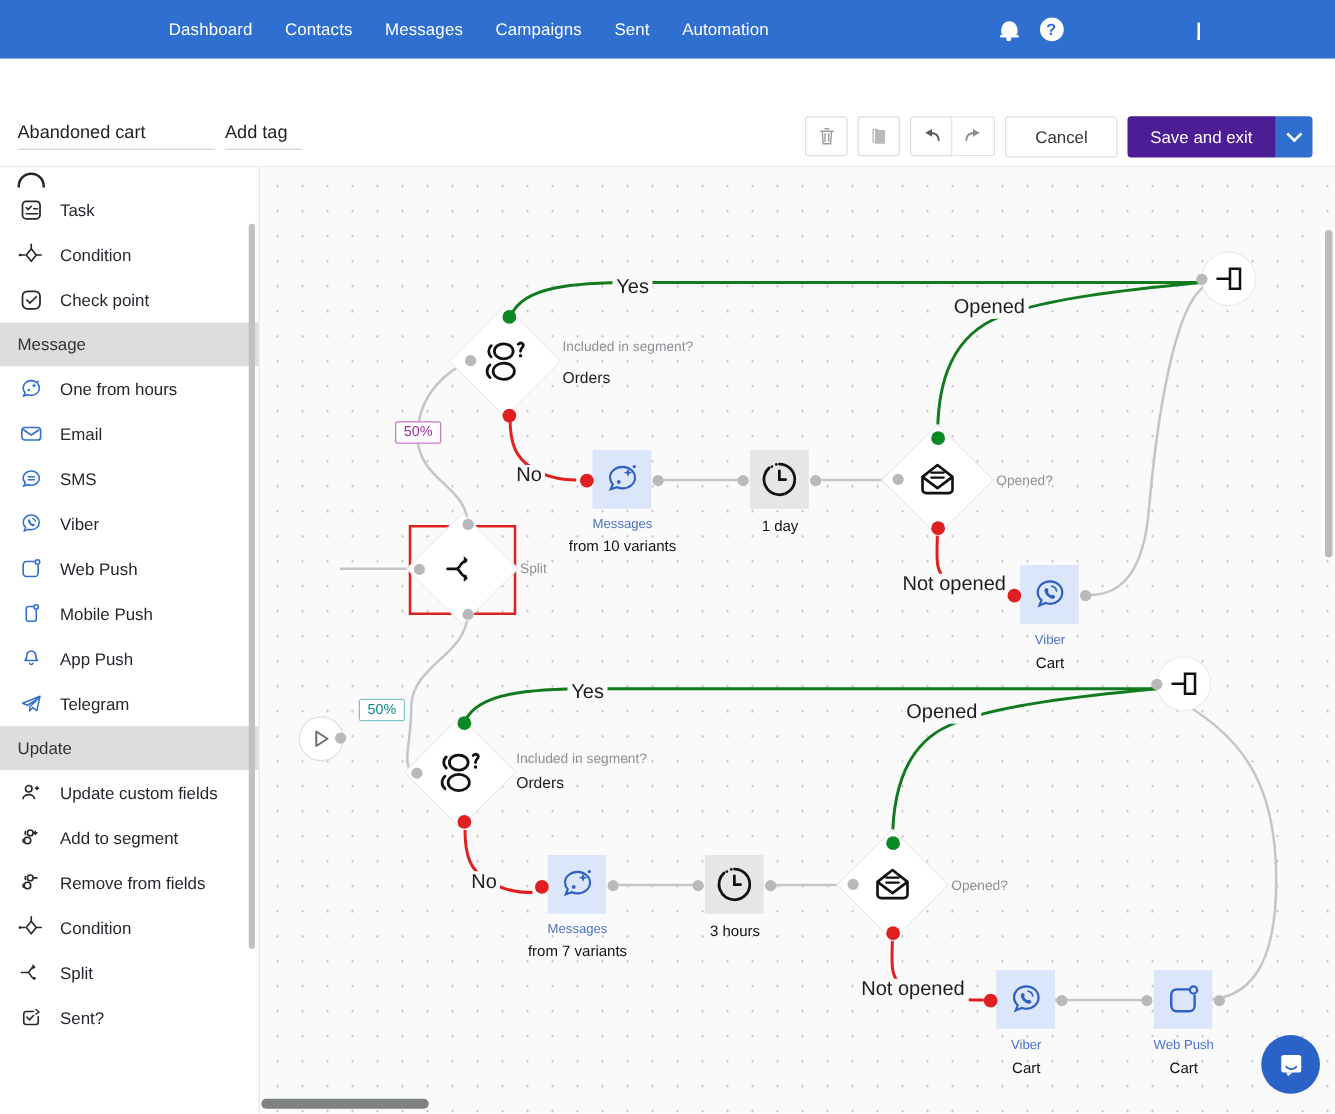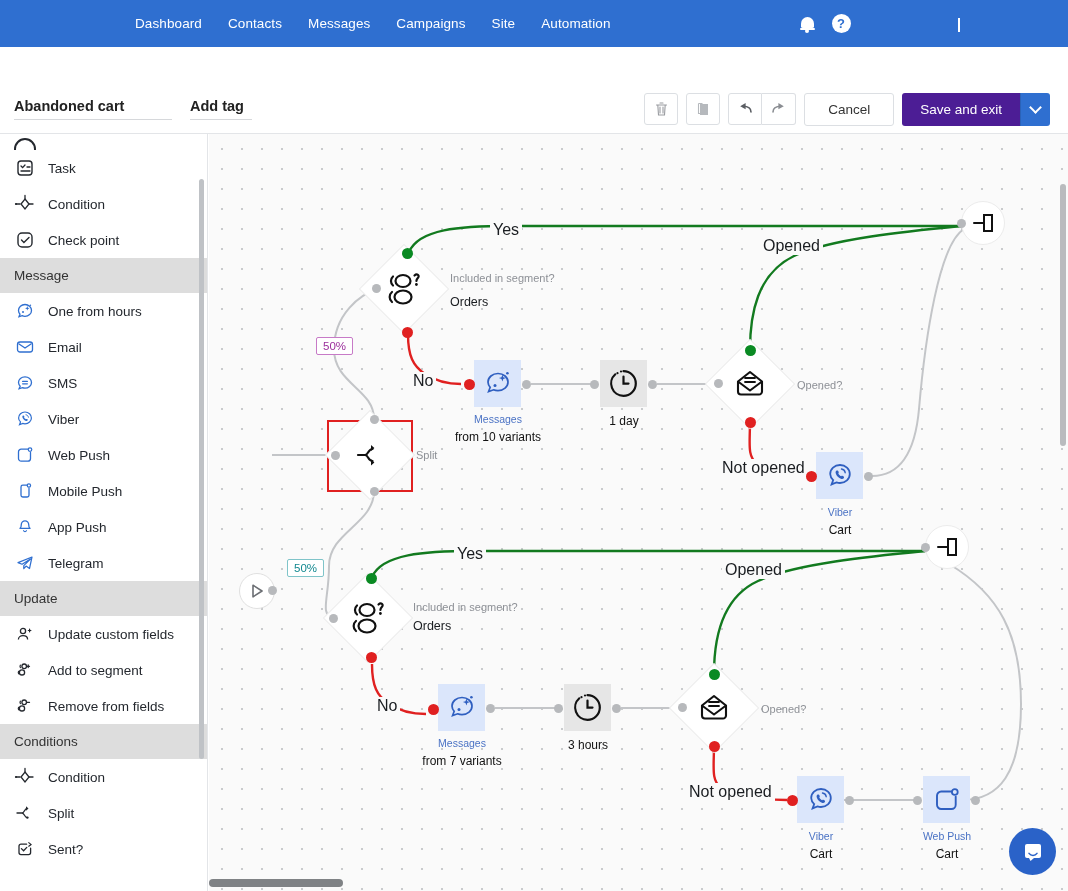--- a/index.html
+++ b/index.html
@@ -55,21 +55,21 @@
   .sub-strip {
     position: absolute; left: 0; top: 47px; width: 1068px; height: 38px; background: #fff;
   }
 
   
   .toolbar {
     position: absolute; left: 0; top: 85px; width: 1068px; height: 49px;
     background: #ffffff; border-bottom: 1px solid #e3e5e8;
     display: flex; align-items: center;
   }
-  .tb-title-wrap { display: flex; align-items: flex-end; margin-left: 14px; gap: 18px; font-weight: bold; }
+  .tb-title-wrap { display: flex; align-items: flex-end; margin-left: 14px; gap: 8px; }
   .tb-name {
     font-size: 14.5px; color: #222; padding-bottom: 5px; width: 158px;
     border-bottom: 1px solid #d6d8db; cursor: text;
   }
   .tb-tag {
     font-size: 14.5px; color: #222; padding-bottom: 5px; width: 62px;
     border-bottom: 1px solid #d6d8db; cursor: text;
   }
   .tb-actions { position: absolute; right: 18px; display: flex; gap: 8px; }
   .icon-btn {
@@ -204,21 +204,21 @@
 <body>
 
 <div class="app">
 
   <div class="navbar">
     <div class="nav-links">
       <a class="nav-link">Dashboard</a>
       <a class="nav-link">Contacts</a>
       <a class="nav-link">Messages</a>
       <a class="nav-link">Campaigns</a>
-      <a class="nav-link">Site</a>
+      <a class="nav-link">Sent</a>
       <a class="nav-link">Automation</a>
     </div>
     <div class="nav-right">
       <div class="nav-icon-btn">
         <span class="bell">
             <span class="bell-clap"></span>
           </span>
       </div>
       <div class="nav-icon-btn">
         <span class="qmark">?</span>
@@ -414,21 +414,20 @@
           <svg width="22" height="20" viewBox="0 0 22 20">
               <circle cx="10.2" cy="6.3" r="2.3" fill="none" stroke="#24282e" stroke-width="1.3"></circle>
               <circle cx="8" cy="12.4" r="2.6" fill="none" stroke="#24282e" stroke-width="1.3"></circle>
               <path d="M6.4 5.2a2.2 2.2 0 000 2.4M4.6 11.4a2.5 2.5 0 000 2.4" fill="none" stroke="#24282e" stroke-width="1.2" stroke-linecap="round"></path>
               <path d="M12.9 6.3h2.6" stroke="#24282e" stroke-width="1.3" stroke-linecap="round"></path>
             </svg>
         </span>
         <span class="sb-label">Remove from fields</span>
       </div>
 
-      <div class="sb-group">Conditions</div>
 
       <div class="sb-item">
         <span class="sb-icon">
           <svg width="22" height="20" viewBox="0 0 22 20">
               <path d="M11 5l4 5-4 5-4-5z" fill="none" stroke="#24282e" stroke-width="1.3"></path>
               <path d="M2 10h4M15 10h4M11 1.5v3" stroke="#24282e" stroke-width="1.3" stroke-linecap="round"></path>
               <circle cx="2" cy="10" r="1.1" fill="#24282e"></circle>
             </svg>
         </span>
         <span class="sb-label">Condition</span>

